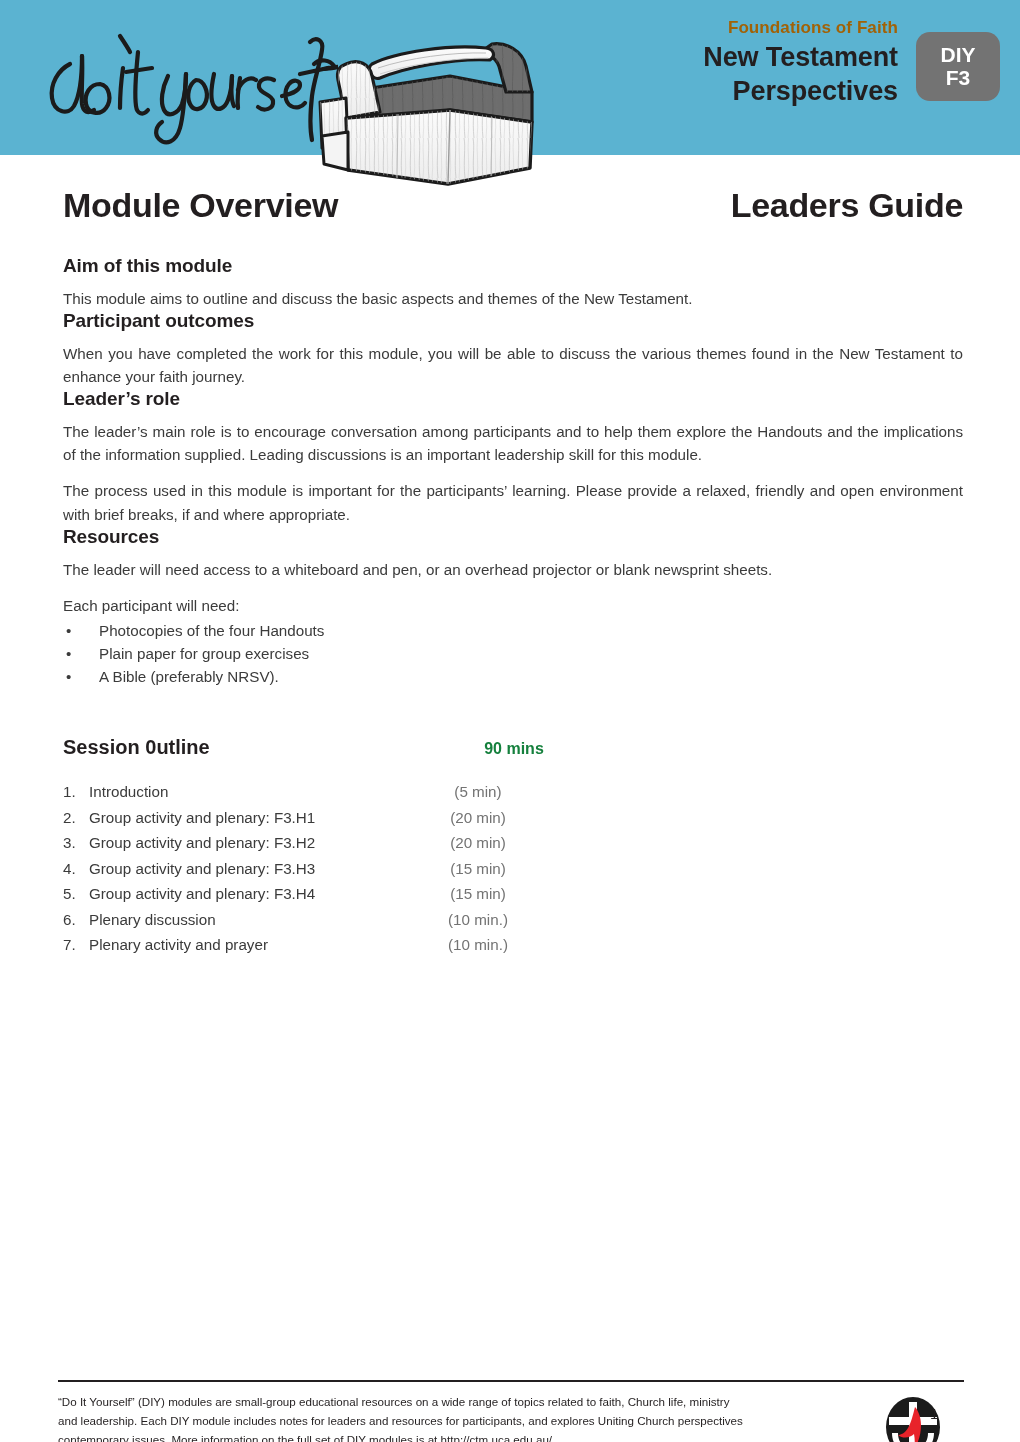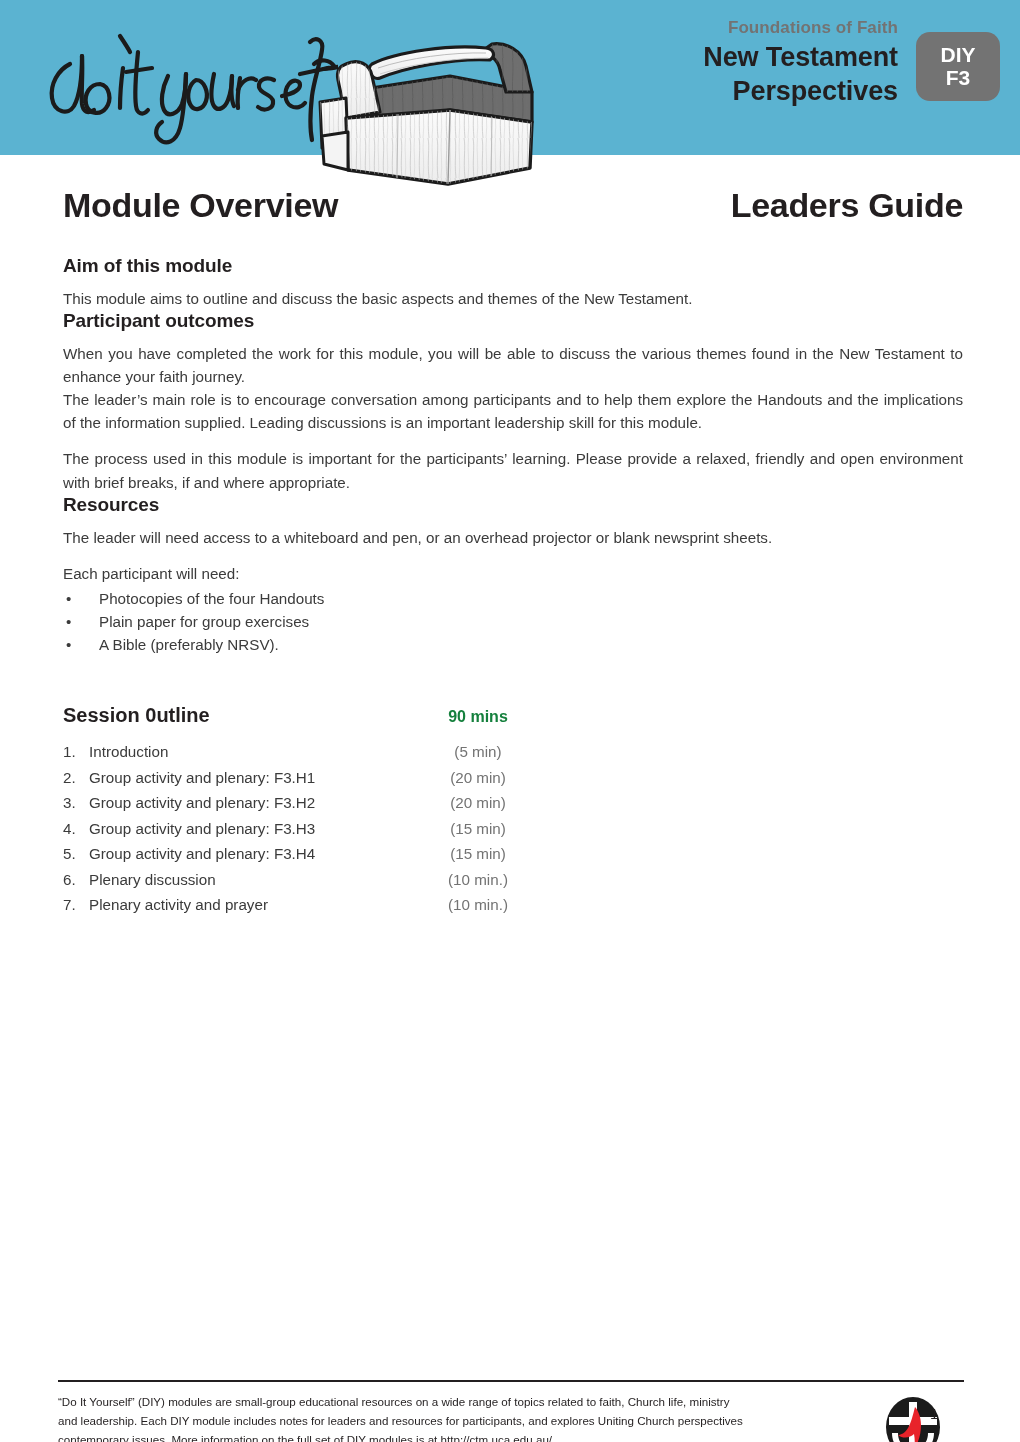--- a/index.html
+++ b/index.html
@@ -52,21 +52,21 @@
     right: 122px;
     top: 16px;
     width: 440px;
     text-align: right;
     z-index: 6;
   }
   .kicker {
     font-size: 17px;
     font-weight: bold;
     letter-spacing: .1px;
-    color: #737373;
+    color: #a16207;
     line-height: 1.4;
   }
   .main-title {
     font-size: 27px;
     font-weight: bold;
     color: #231f20;
     line-height: 1.28;
     letter-spacing: -0.1px;
   }
 
@@ -157,21 +157,22 @@
     top: 0;
   }
 
   
   .outline {
     margin-top: 48px;
   }
   .outline-head {
     display: flex;
     align-items: baseline;
-    margin-bottom: 16px;
+    margin-bottom: 24px;
+    gap: 36px;
   }
   .outline-head .oh-title {
     font-size: 20px;
     font-weight: bold;
     color: #231f20;
     width: 350px;
   }
   .outline-head .oh-total {
     font-size: 16px;
     font-weight: bold;
@@ -353,20 +354,21 @@
     <div class="t">Module Overview</div>
     <div class="t">Leaders Guide</div>
   </div>
 
   <h2 class="section">Aim of this module</h2>
   <p class="body last">This module aims to outline and discuss the basic aspects and themes of the New Testament.</p>
 
   <h2 class="section gap-before">Participant outcomes</h2>
   <p class="body last">When you have completed the work for this module, you will be able to discuss the various themes found in the New Testament to enhance your faith journey.</p>
 
+  <h2 class="section gap-before">Leader’s role</h2>
   <p class="body">The leader’s main role is to encourage conversation among participants and to help them explore the Handouts and the implications of the information supplied. Leading discussions is an important leadership skill for this module.</p>
   <p class="body last">The process used in this module is important for the participants’ learning. Please provide a relaxed, friendly and open environment with brief breaks, if and where appropriate.</p>
 
   <h2 class="section gap-before">Resources</h2>
   <p class="body">The leader will need access to a whiteboard and pen, or an overhead projector or blank newsprint sheets.</p>
   <p class="body noj" style="margin-bottom:2px">Each participant will need:</p>
   <ul class="bullets">
     <li>
       <span class="dot">•</span>
       <span>Photocopies of the four Handouts</span>

